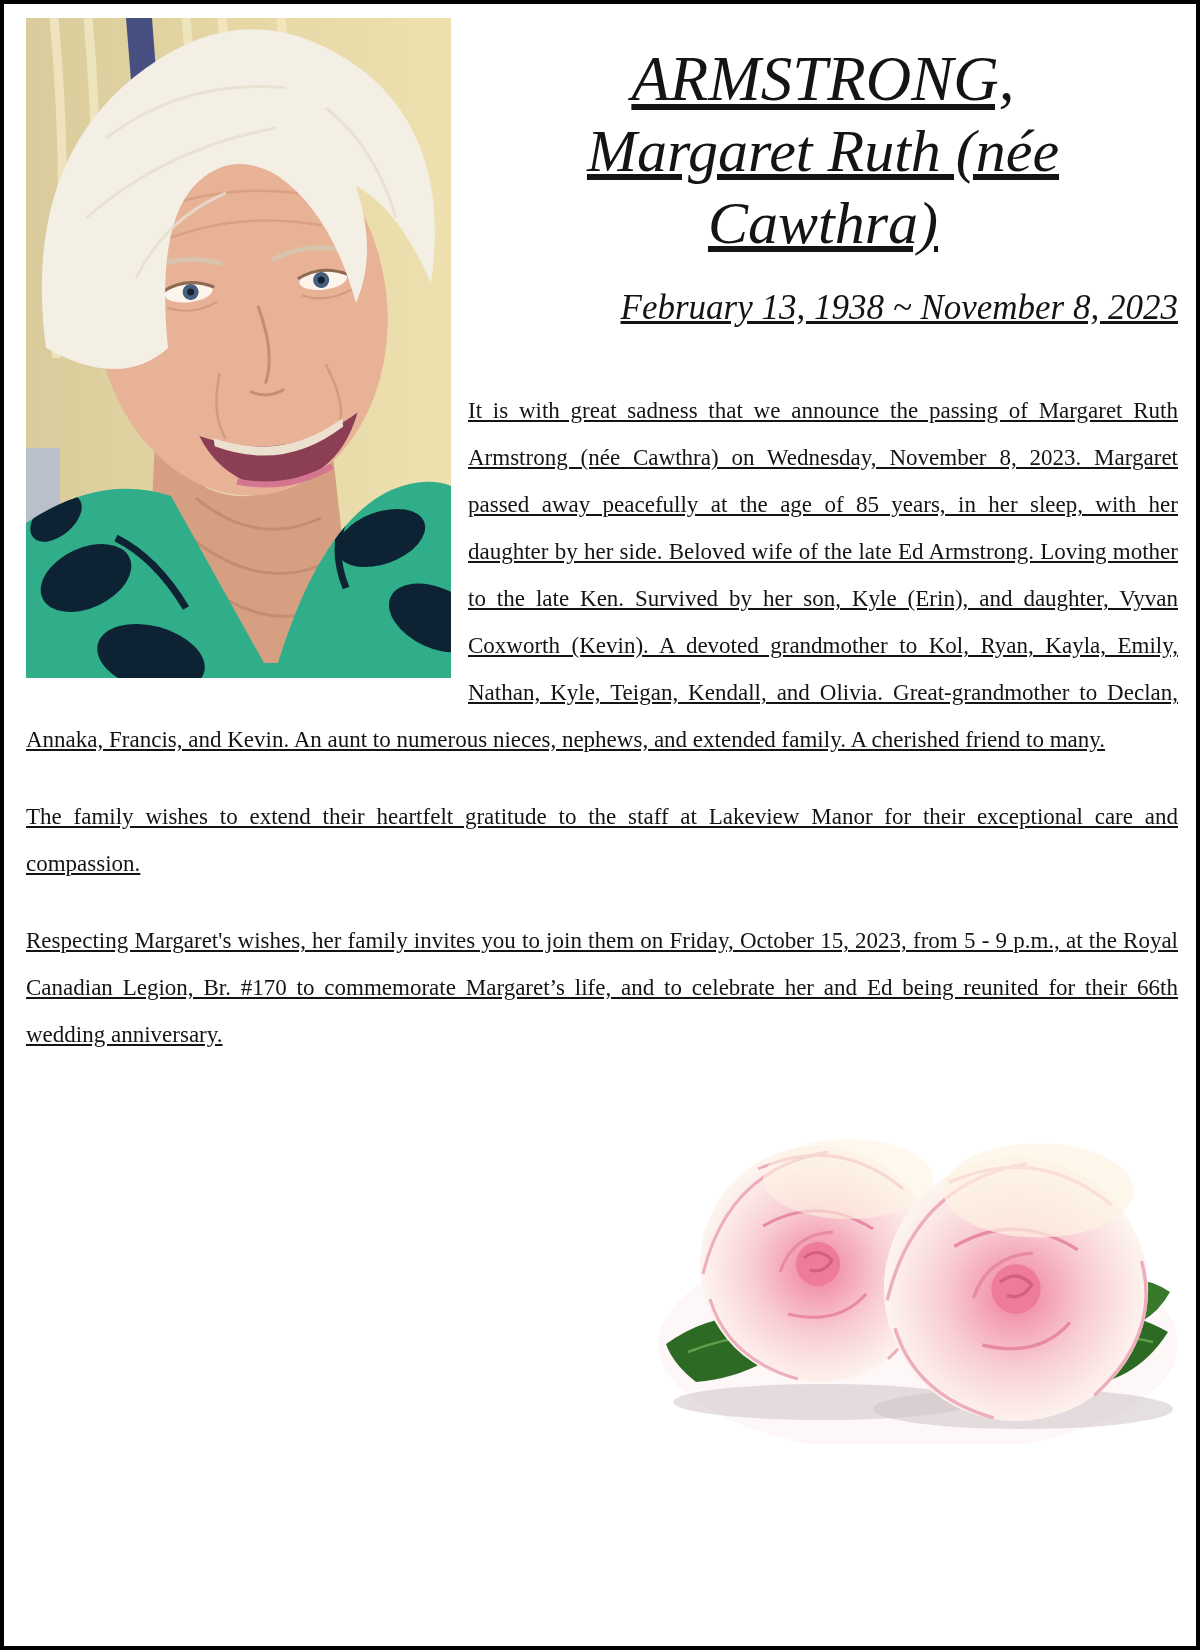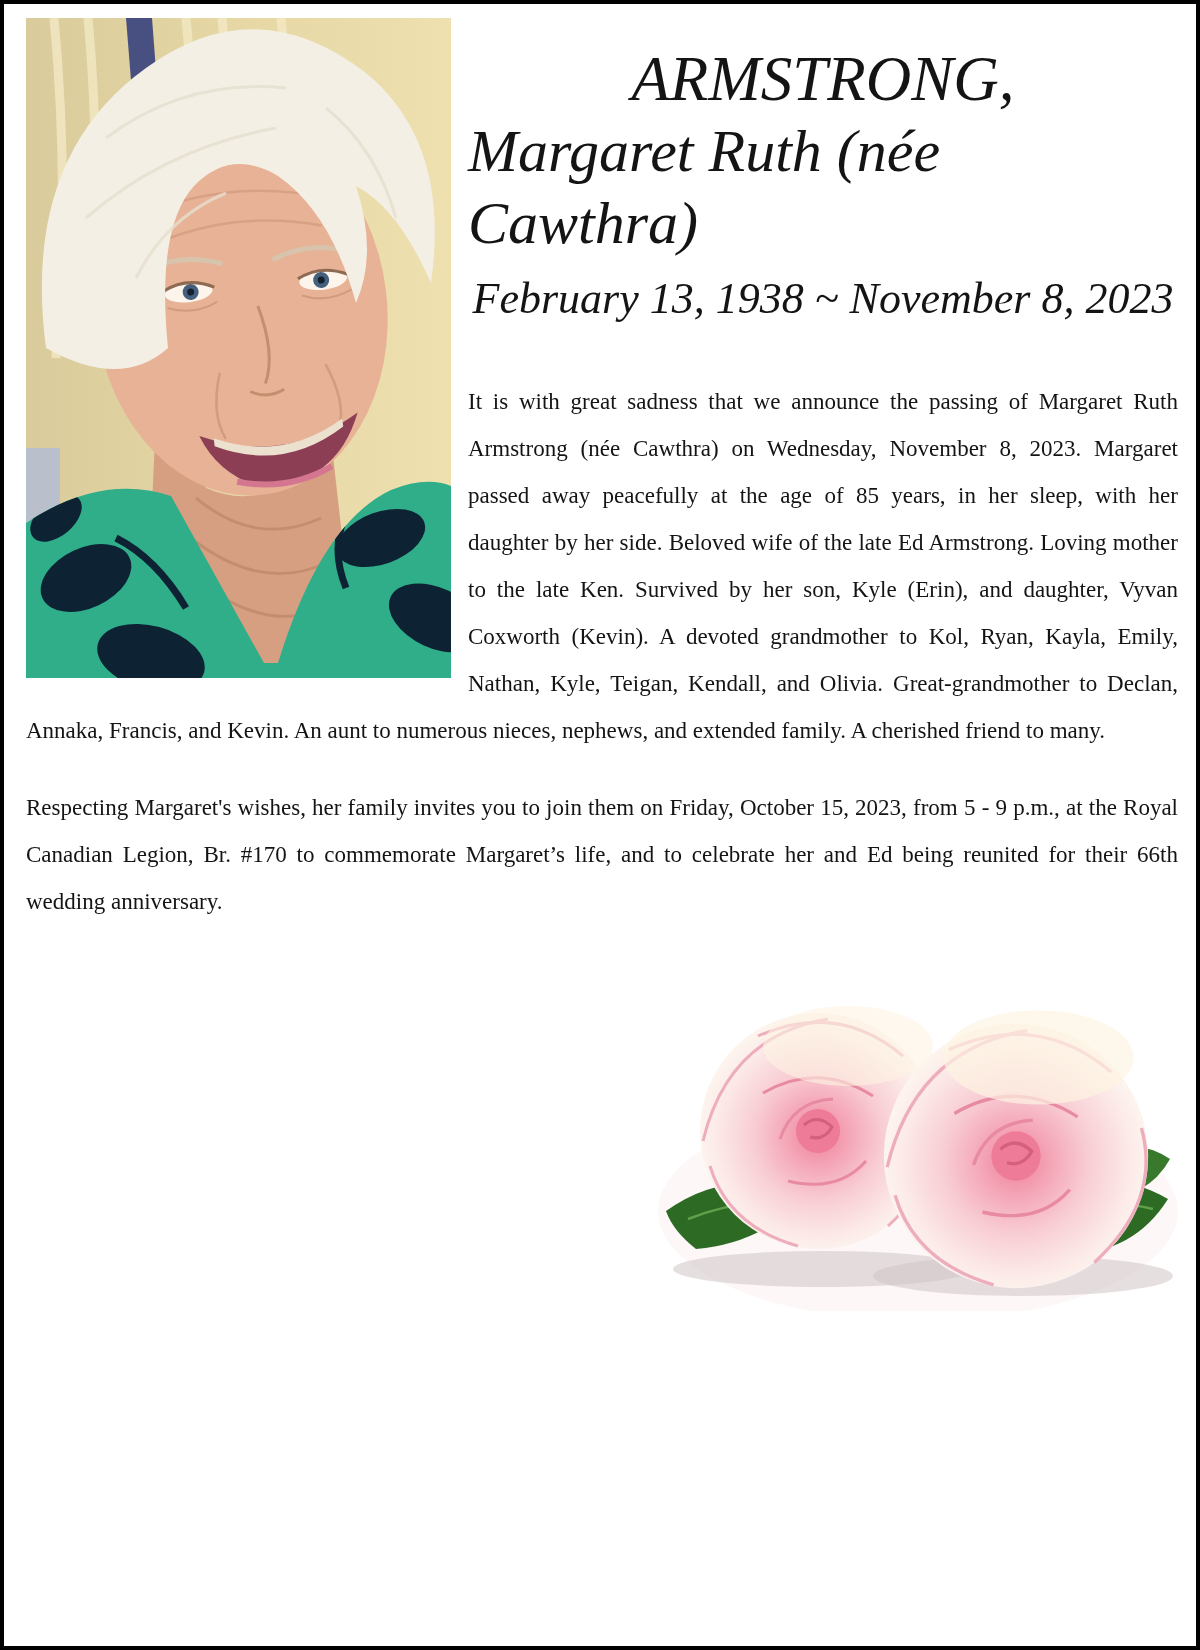--- a/index.html
+++ b/index.html
@@ -11,20 +11,21 @@
     height: 1650px;
     border: 4px solid #000000;
     background: #ffffff;
     overflow: hidden;
   }
 
   .content {
     box-sizing: border-box;
     padding: 14px 18px 4px 22px;
     height: 100%;
+    text-decoration: underline;
   }
 
   .portrait {
     float: left;
     width: 425px;
     height: 660px;
     margin: 0 17px 8px 0;
     padding: 0;
   }
   .portrait svg { display: block; }
@@ -36,29 +37,29 @@
     font-style: italic;
     font-weight: normal;
     text-align: center;
     margin: 0;
   }
   .fullname {
     font-size: 60px;
     line-height: 72px;
     font-style: italic;
     font-weight: normal;
-    text-align: left;
+    text-align: center;
     margin: 0;
   }
   .dates {
-    font-size: 44px;
+    font-size: 35px;
     line-height: 58px;
     font-style: italic;
-    text-align: center;
-    margin-top: 11px;
+    text-align: right;
+    margin-top: 20px;
   }
 
   .body-text p {
     font-size: 23px;
     line-height: 47px;
     text-align: justify;
     margin: 12px 0 30px 0;
   }
 
   .roses {
@@ -156,20 +157,21 @@
     </figure>
 
     <header>
       <h1 class="surname">ARMSTRONG,</h1>
       <h2 class="fullname">Margaret Ruth (née Cawthra)</h2>
       <div class="dates">February 13, 1938 ~ November 8, 2023</div>
     </header>
 
     <div class="body-text">
       <p>It is with great sadness that we announce the passing of Margaret Ruth Armstrong (née Cawthra) on Wednesday, November 8, 2023. Margaret passed away peacefully at the age of 85 years, in her sleep, with her daughter by her side. Beloved wife of the late Ed Armstrong. Loving mother to the late Ken. Survived by her son, Kyle (Erin), and daughter, Vyvan Coxworth (Kevin). A devoted grandmother to Kol, Ryan, Kayla, Emily, Nathan, Kyle, Teigan, Kendall, and Olivia. Great-grandmother to Declan, Annaka, Francis, and Kevin. An aunt to numerous nieces, nephews, and extended family. A cherished friend to many.</p>
+      <p>The family wishes to extend their heartfelt gratitude to the staff at Lakeview Manor for their exceptional care and compassion.</p>
       <p>Respecting Margaret's wishes, her family invites you to join them on Friday, October 15, 2023, from 5 - 9 p.m., at the Royal Canadian Legion, Br. #170 to commemorate Margaret’s life, and to celebrate her and Ed being reunited for their 66th wedding anniversary.</p>
 
       <figure class="roses">
         <svg width="530" height="350" viewBox="0 0 530 350" xmlns="http://www.w3.org/2000/svg">
           <defs>
             <radialGradient id="rg1" cx="0.5" cy="0.52" r="0.5">
               <stop offset="0" stop-color="#f07e9a"></stop>
               <stop offset="0.25" stop-color="#f4a4b6"></stop>
               <stop offset="0.55" stop-color="#f8cdd4"></stop>
               <stop offset="0.85" stop-color="#fce9e7"></stop>

